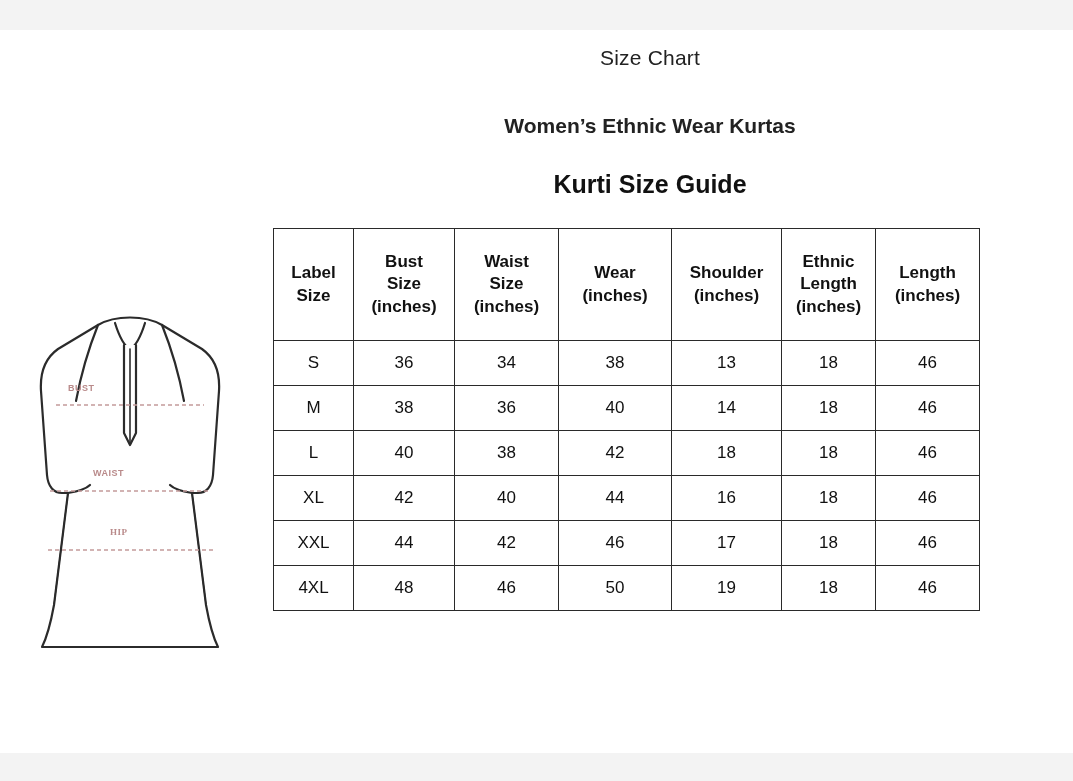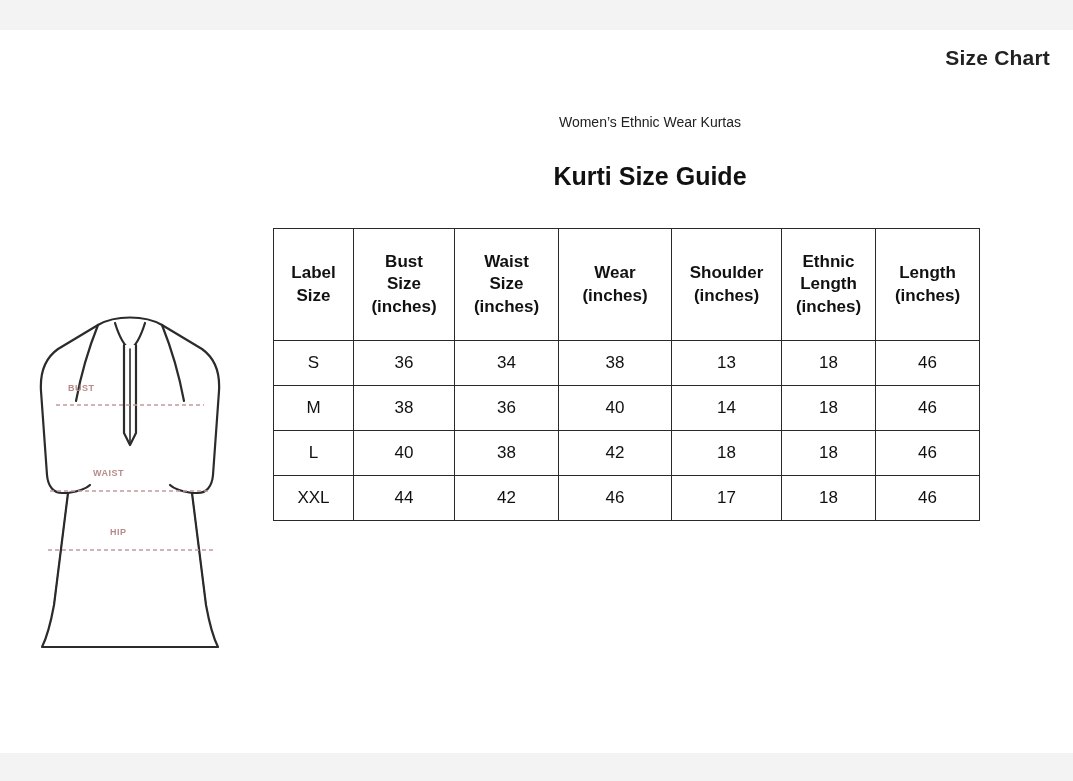--- a/index.html
+++ b/index.html
@@ -38,29 +38,28 @@
   
   .headings {
     position: absolute;
     top: 46px;
     left: 250px;
     width: 800px;
     text-align: center;
   }
   .title-1 {
     font-size: 21px;
-    font-weight: 700;
+    font-weight: 400;
     color: #222;
     letter-spacing: 0.2px;
     margin: 0;
-    text-align: right;
   }
   .title-2 {
-    font-size: 14px;
-    font-weight: 400;
+    font-size: 21px;
+    font-weight: 700;
     color: #222;
     margin: 44px 0 0 0;
   }
   .title-3 {
     font-size: 25px;
     font-weight: 700;
     color: #111;
     margin: 32px 0 8px 0;
   }
 
@@ -115,21 +114,21 @@
   }
   .measure-label {
     position: absolute;
     font-size: 9px;
     font-weight: 700;
     color: #b98a8a;
     letter-spacing: 0.5px;
   }
   .lbl-bust { top: 78px; left: 48px; }
   .lbl-waist { top: 163px; left: 73px; }
-  .lbl-hip { top: 222px; left: 90px; }
+  .lbl-hip { top: 222px; left: 90px; font-family: Liberation Serif, serif; }
 </style>
 </head>
 <body>
 
 <div class="page">
 
   <div class="top-band"></div>
   <div class="bottom-band"></div>
 
   <div class="headings">
@@ -253,25 +252,43 @@
         <tr>
           <td>L</td>
           <td>40</td>
           <td>38</td>
           <td>42</td>
           <td>18</td>
           <td>18</td>
           <td>46</td>
         </tr>
         <tr>
+          <td>XL</td>
+          <td>42</td>
+          <td>40</td>
+          <td>44</td>
+          <td>16</td>
+          <td>18</td>
+          <td>46</td>
+        </tr>
+        <tr>
           <td>XXL</td>
           <td>44</td>
           <td>42</td>
           <td>46</td>
           <td>17</td>
           <td>18</td>
           <td>46</td>
         </tr>
+        <tr>
+          <td>4XL</td>
+          <td>48</td>
+          <td>46</td>
+          <td>50</td>
+          <td>19</td>
+          <td>18</td>
+          <td>46</td>
+        </tr>
       </tbody>
     </table>
   </div>
 
 </div>
 
 </body></html>

